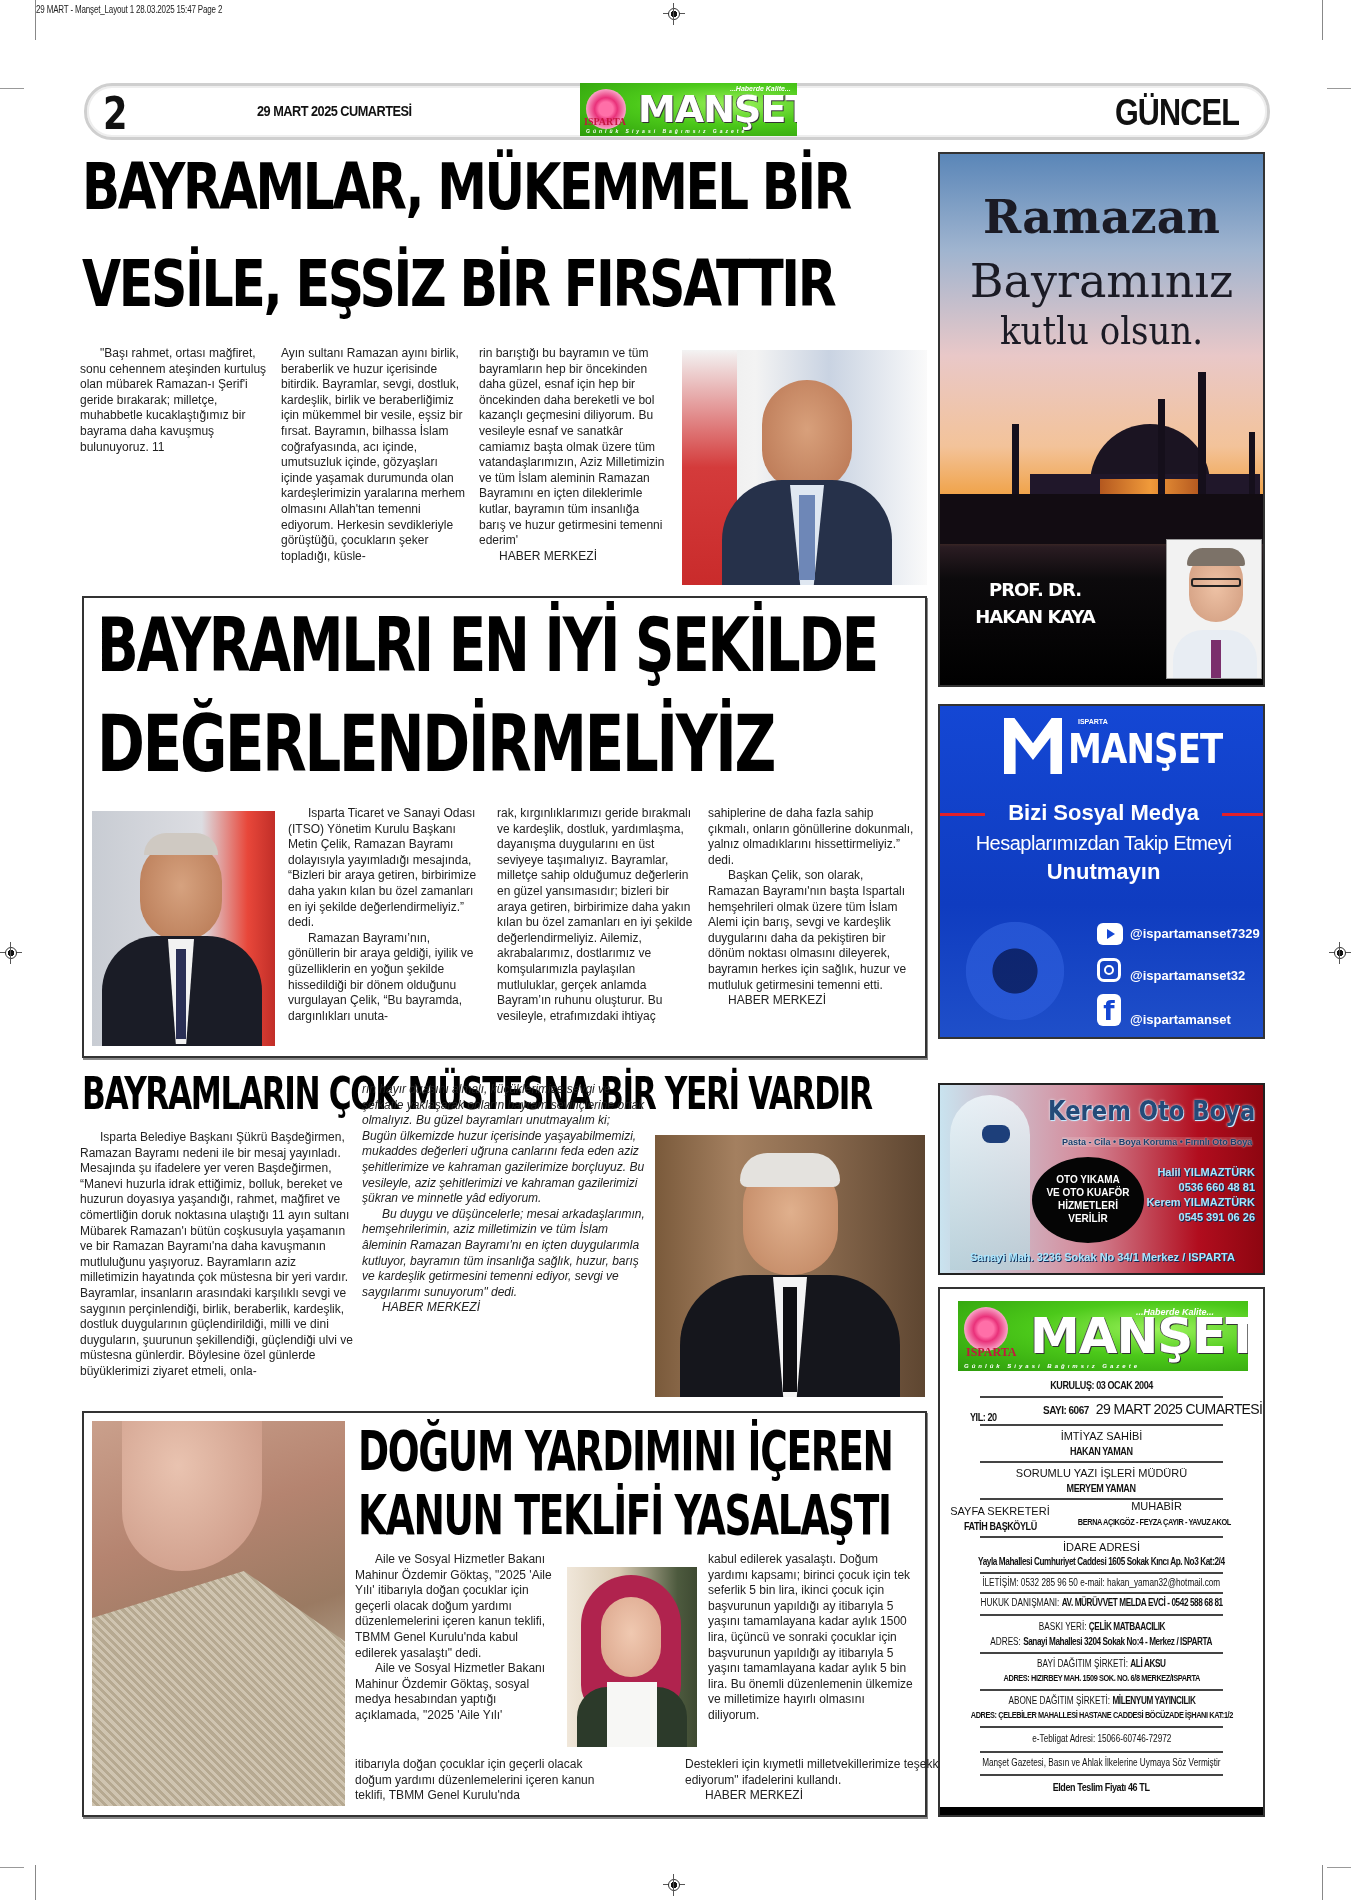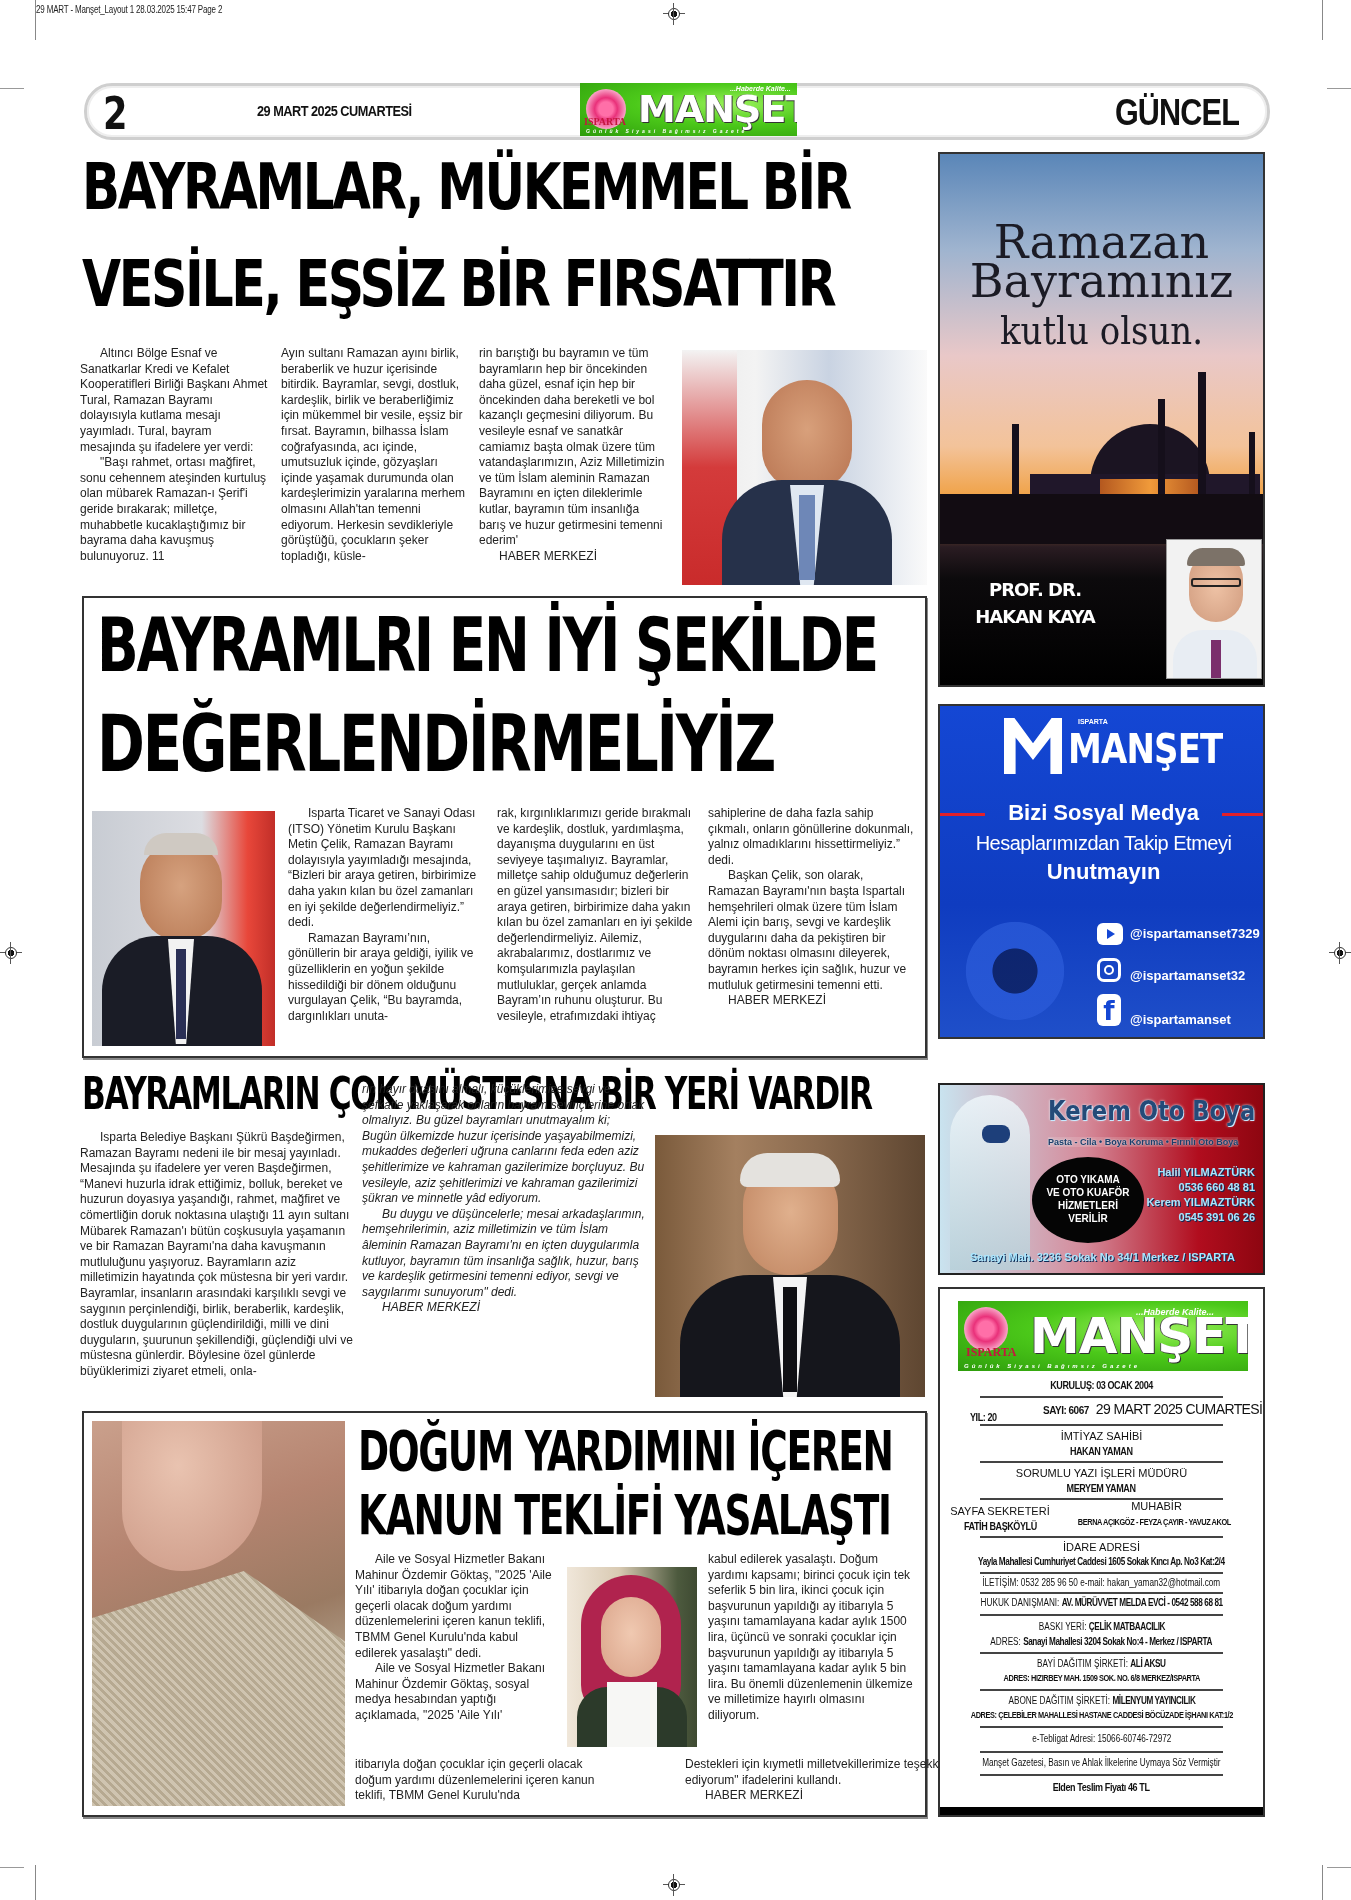--- a/index.html
+++ b/index.html
@@ -83,21 +83,20 @@
   <div class="isparta" style="left:4px;top:33px;font-size:10px;">ISPARTA</div>
   <div class="manset" style="left:58px;top:4px;font-size:38px;">MANŞET</div>
   <div class="tag" style="left:150px;top:2px;font-size:7px;">...Haberde Kalite...</div>
   <div class="sub" style="font-size:5px;">Günlük Siyasi Bağımsız Gazete</div>
 </div>
 
 <div class="headline" style="left:82px;top:155px;font-size:64px;transform:scaleX(0.78);">BAYRAMLAR, MÜKEMMEL BİR</div>
 <div class="headline" style="left:82px;top:252px;font-size:64px;transform:scaleX(0.79);">VESİLE, EŞSİZ BİR FIRSATTIR</div>
 
 <div class="col" style="left:80px;top:346px;width:190px;">
-  <p>Altıncı Bölge Esnaf ve Sanatkarlar Kredi ve Kefalet Kooperatifleri Birliği Başkanı Ahmet Tural, Ramazan Bayramı dolayısıyla kutlama mesajı yayımladı. Tural, bayram mesajında şu ifadelere yer verdi:</p>
   <p>"Başı rahmet, ortası mağfiret, sonu cehennem ateşinden kurtuluş olan mübarek Ramazan-ı Şerif'i geride bırakarak; milletçe, muhabbetle kucaklaştığımız bir bayrama daha kavuşmuş bulunuyoruz. 11</p>
 </div>
 <div class="col" style="left:281px;top:346px;width:187px;">
   <p class="noindent">Ayın sultanı Ramazan ayını birlik, beraberlik ve huzur içerisinde bitirdik. Bayramlar, sevgi, dostluk, kardeşlik, birlik ve beraberliğimiz için mükemmel bir vesile, eşsiz bir fırsat. Bayramın, bilhassa İslam coğrafyasında, acı içinde, umutsuzluk içinde, gözyaşları içinde yaşamak durumunda olan kardeşlerimizin yaralarına merhem olmasını Allah'tan temenni ediyorum. Herkesin sevdikleriyle görüştüğü, çocukların şeker topladığı, küsle-</p>
 </div>
 <div class="col" style="left:479px;top:346px;width:190px;">
   <p class="noindent">rin barıştığı bu bayramın ve tüm bayramların hep bir öncekinden daha güzel, esnaf için hep bir öncekinden daha bereketli ve bol kazançlı geçmesini diliyorum. Bu vesileyle esnaf ve sanatkâr camiamız başta olmak üzere tüm vatandaşlarımızın, Aziz Milletimizin ve tüm İslam aleminin Ramazan Bayramını en içten dileklerimle kutlar, bayramın tüm insanlığa barış ve huzur getirmesini temenni ederim'</p>
   <p class="byline">HABER MERKEZİ</p>
 </div>
 <div class="photo" style="left:682px;top:350px;width:245px;height:235px;background:linear-gradient(90deg,#e9e9e9 0%,#f3f3f3 30%,#c9d3e2 60%,#fafafa 100%);">
@@ -170,21 +169,21 @@
 </div>
 <div class="col" style="left:708px;top:1552px;width:210px;">
   <p class="noindent">kabul edilerek yasalaştı. Doğum yardımı kapsamı; birinci çocuk için tek seferlik 5 bin lira, ikinci çocuk için başvurunun yapıldığı ay itibarıyla 5 yaşını tamamlayana kadar aylık 1500 lira, üçüncü ve sonraki çocuklar için başvurunun yapıldığı ay itibarıyla 5 yaşını tamamlayana kadar aylık 5 bin lira. Bu önemli düzenlemenin ülkemize ve milletimize hayırlı olmasını diliyorum.</p>
 </div>
 <div class="col" style="left:645px;top:1757px;width:280px;margin-left:40px;">
   <p class="noindent">Destekleri için kıymetli milletvekillerimize teşekkür ediyorum" ifadelerini kullandı.</p>
   <p class="byline">HABER MERKEZİ</p>
 </div>
 
 <div class="ad-bayram">
-  <div class="t1" style="top:61px;font-size:46px;">Ramazan</div>
+  <div class="t1" style="top:36px;font-size:46px;font-weight:bold;">Ramazan</div>
   <div class="t1" style="top:100px;font-size:46px;">Bayramınız</div>
   <div class="t1" style="top:153px;font-size:40px;transform:scaleX(0.85);">kutlu  olsun.</div>
 
   <div>
     <div style="position:absolute;left:150px;top:270px;width:120px;height:90px;border-radius:60px 60px 0 0;background:#1b1422;"></div>
     <div style="position:absolute;left:90px;top:320px;width:230px;height:60px;background:#20172a;"></div>
     <div style="position:absolute;left:160px;top:325px;width:100px;height:30px;background:linear-gradient(90deg,#b4581f,#f09a3a,#b4581f);"></div>
     <div style="position:absolute;left:72px;top:270px;width:7px;height:110px;background:#150f1b;"></div>
     <div style="position:absolute;left:218px;top:245px;width:7px;height:110px;background:#150f1b;"></div>
     <div style="position:absolute;left:258px;top:218px;width:8px;height:140px;background:#150f1b;"></div>
@@ -225,21 +224,21 @@
   </div>
   <div style="position:absolute;left:190px;top:262px;color:#fff;font-weight:700;font-size:13px;">@ispartamanset32</div>
   <div style="position:absolute;left:157px;top:288px;width:24px;height:32px;border-radius:6px;background:#fff;color:#1447d4;font-weight:900;font-size:26px;text-align:center;line-height:34px;font-family:'DejaVu Sans',sans-serif;">f</div>
   <div style="position:absolute;left:190px;top:306px;color:#fff;font-weight:700;font-size:13px;">@ispartamanset</div>
 </div>
 
 <div class="ad-oto">
   <div style="position:absolute;left:10px;top:10px;width:80px;height:175px;border-radius:40px 40px 0 0;background:linear-gradient(180deg,#eef6fa,#b7cfd8);opacity:0.85;"></div>
   <div style="position:absolute;left:42px;top:40px;width:28px;height:18px;border-radius:8px;background:#1d3f7a;"></div>
   <div style="position:absolute;left:108px;top:10px;color:#244a78;font-family:'DejaVu Sans',sans-serif;font-weight:700;font-size:27px;text-shadow:0 0 3px #dff4ff,1px 1px 0 #bfe6ff;transform:scaleX(0.84);transform-origin:left top;white-space:nowrap;">Kerem Oto Boya</div>
-  <div style="position:absolute;left:108px;top:52px;color:#1d3d6b;font-weight:700;font-size:9px;background:rgba(255,255,255,0.15);text-shadow:0 0 2px #cff;white-space:nowrap;">Pasta - Cila • Boya Koruma • Fırınlı Oto Boya</div>
+  <div style="position:absolute;left:122px;top:52px;color:#1d3d6b;font-weight:700;font-size:9px;background:rgba(255,255,255,0.15);text-shadow:0 0 2px #cff;white-space:nowrap;">Pasta - Cila • Boya Koruma • Fırınlı Oto Boya</div>
   <div style="position:absolute;left:92px;top:72px;width:112px;height:86px;border-radius:50%;background:#050505;">
     <div style="position:absolute;left:0;top:16px;width:112px;text-align:center;color:#fff;font-size:10px;line-height:13px;font-weight:700;">
       <div>OTO YIKAMA</div>
       <div>VE OTO KUAFÖR</div>
       <div>HİZMETLERİ</div>
       <div>VERİLİR</div>
     </div>
   </div>
   <div style="position:absolute;right:8px;top:80px;text-align:right;color:#a9e7ff;font-weight:700;font-size:11px;line-height:15px;text-shadow:1px 1px 0 #0a2a55;">
     <div>Halil YILMAZTÜRK</div>

